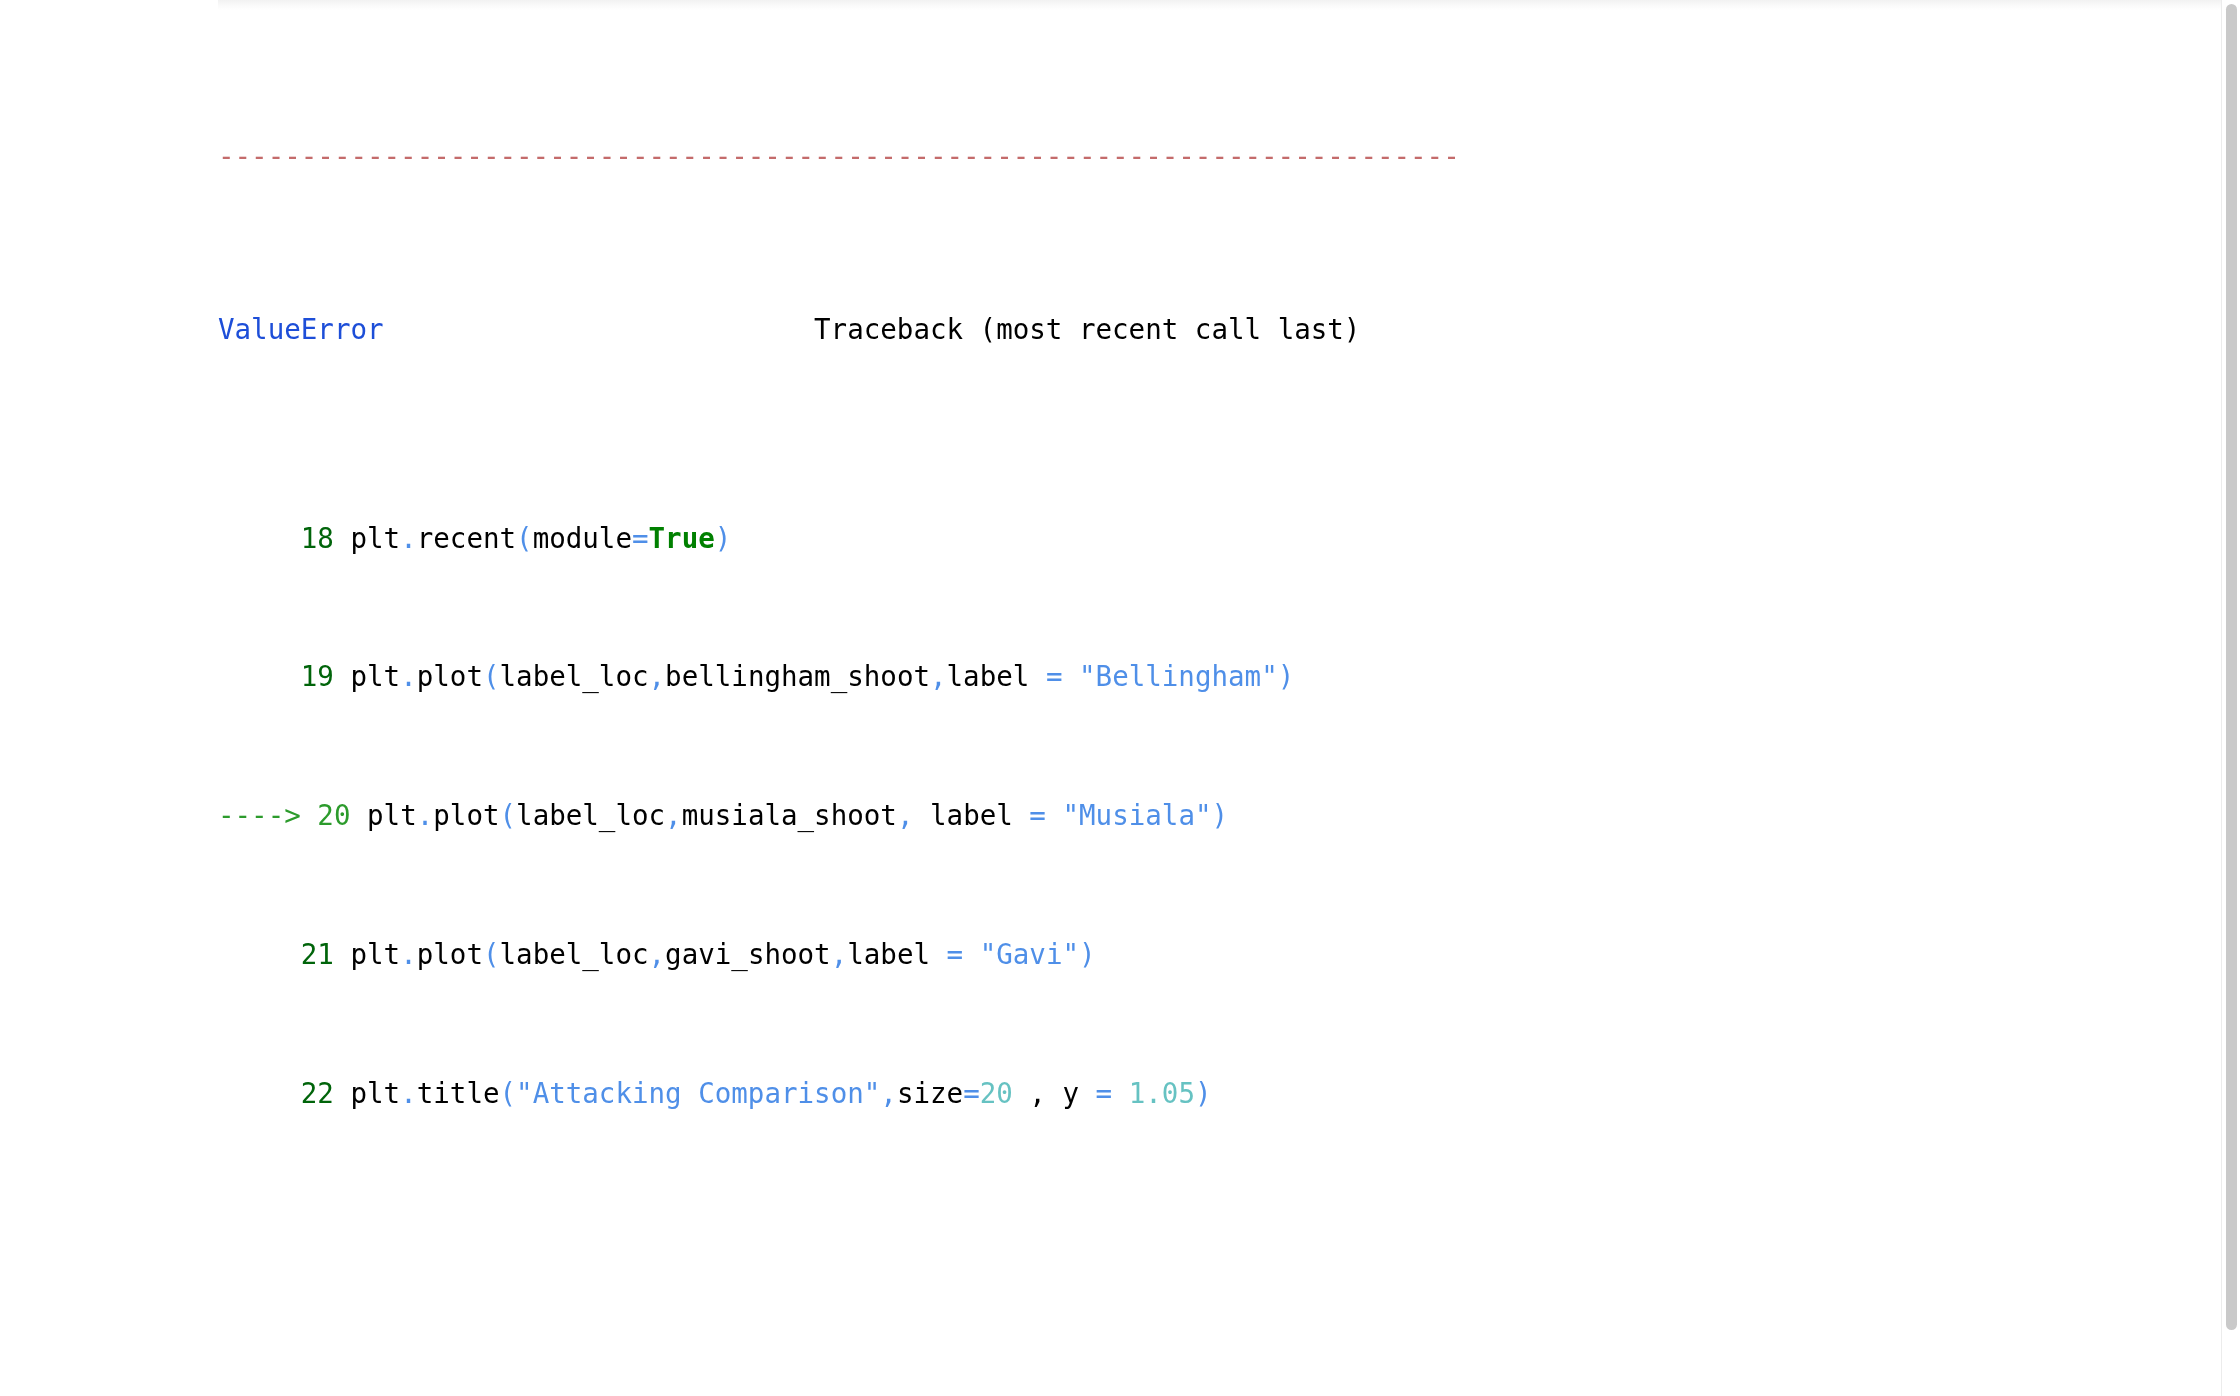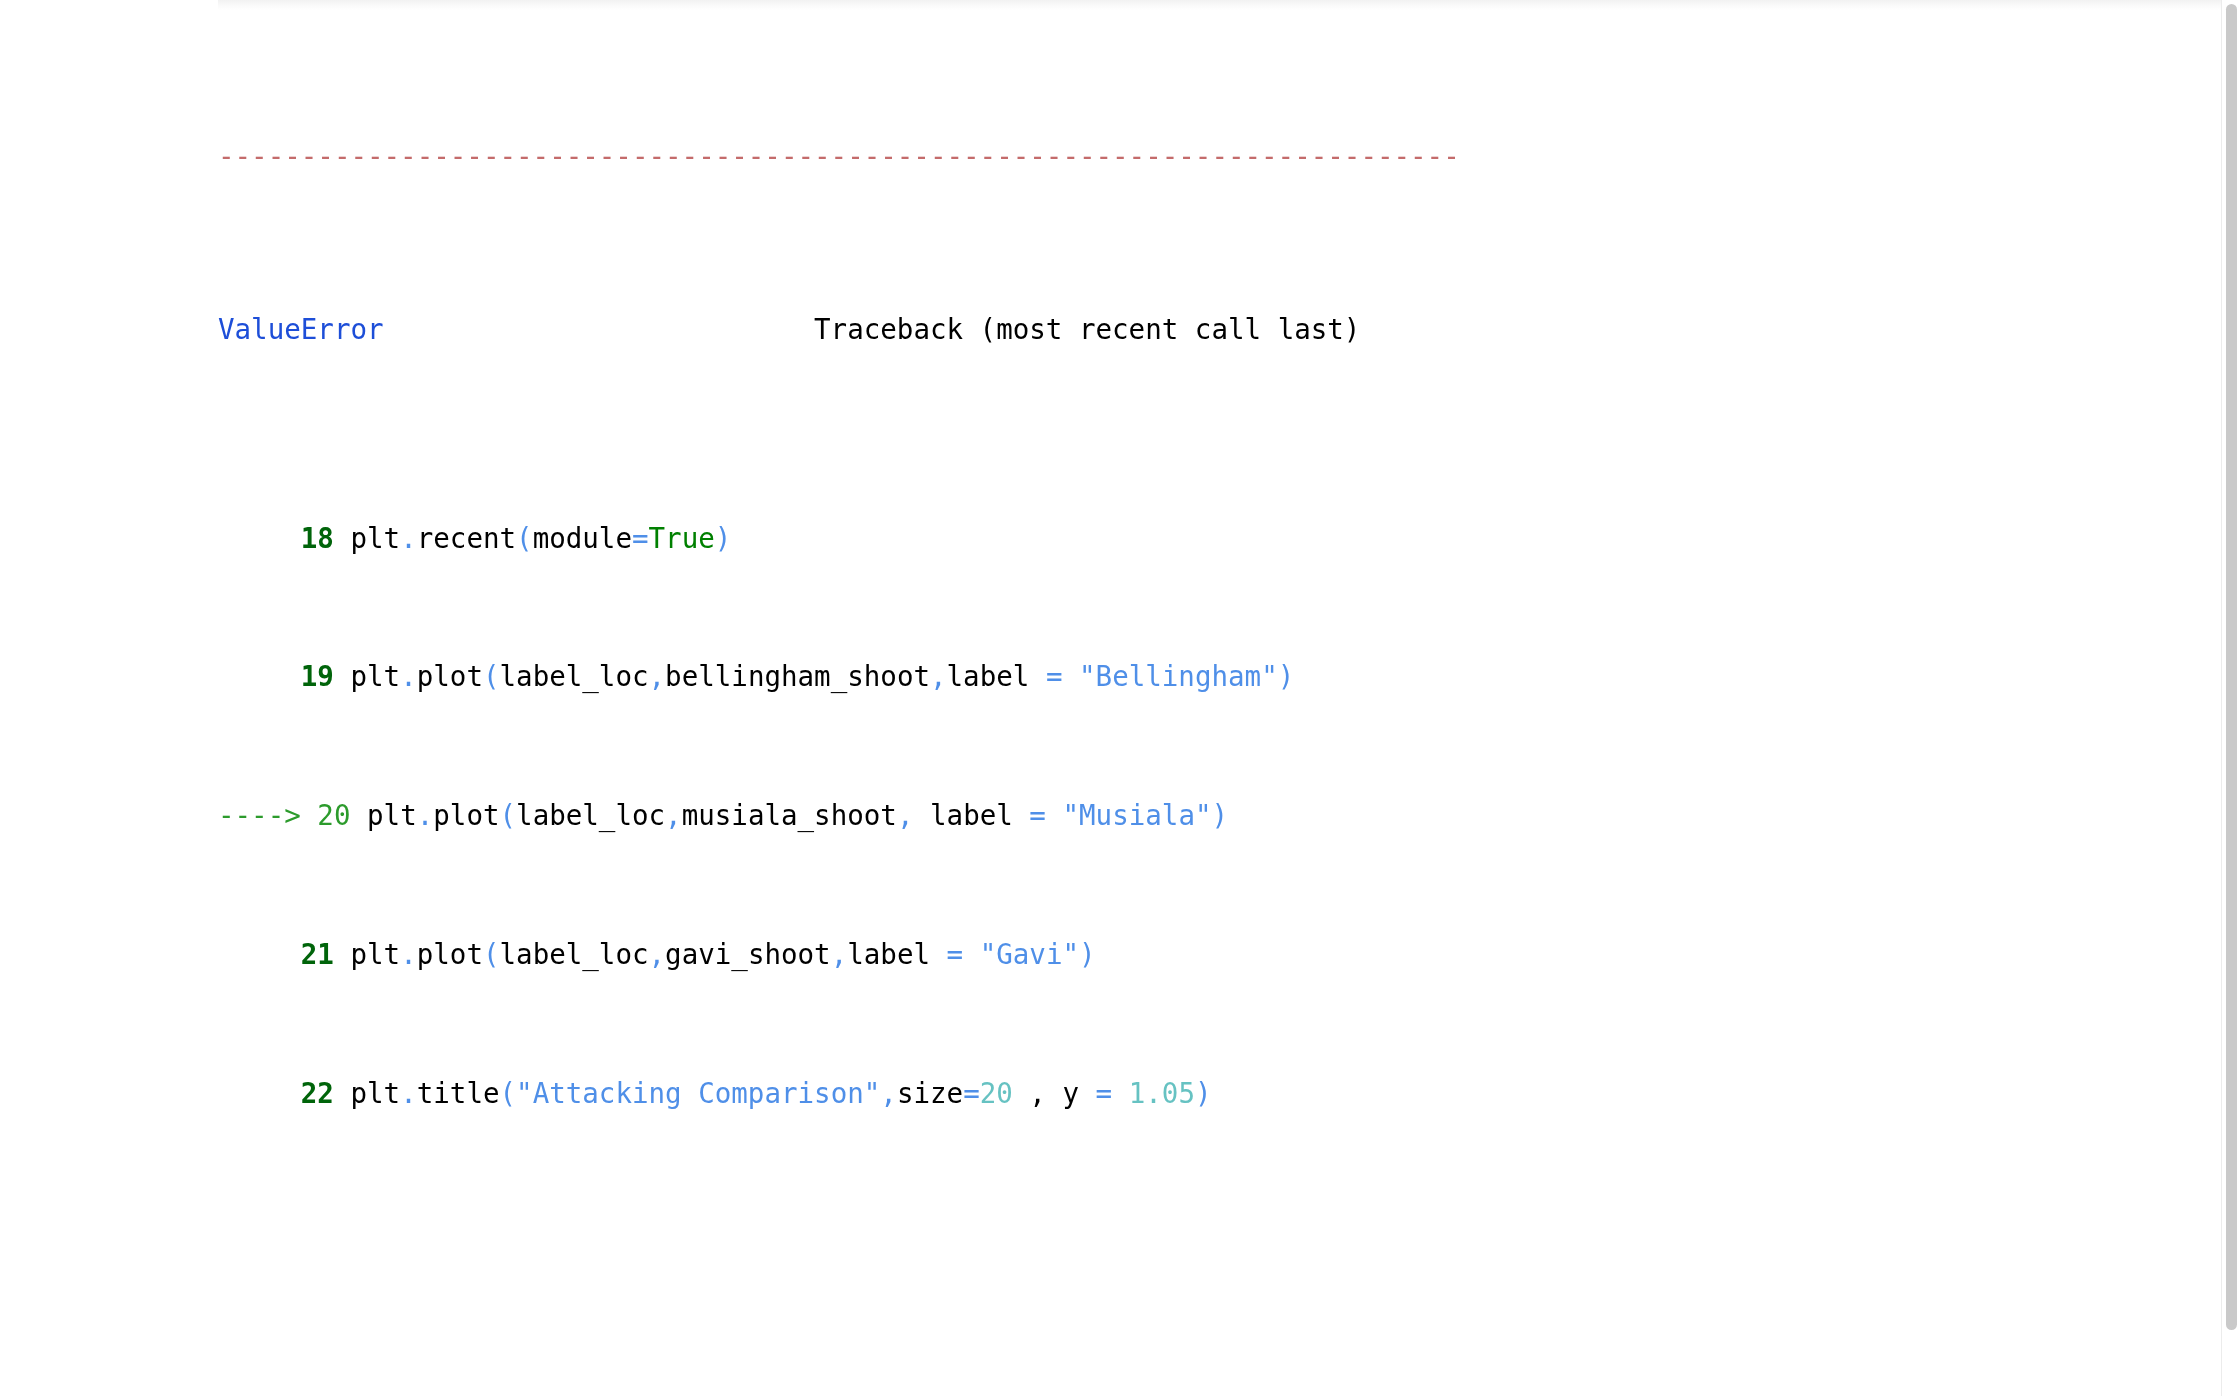--- a/index.html
+++ b/index.html
@@ -85,27 +85,27 @@
   .tb-line {
     white-space: pre-wrap;
     word-break: normal;
     min-height: 34.7px;
   }
   .tb-blank { min-height: 34.7px; }
 
   
   .c-red      { color: #1d4ed8; }   
   .c-pathgrn  { color: #46a546; }
-  .c-darkgrn  { color: #00640a; font-weight: bold; } 
+  .c-darkgrn  { color: #00640a; font-weight: normal; } 
   .c-arrow    { color: #2c9b2c; }   
   .c-arrowln  { color: #2c9b2c; }   
   .c-blue     { color: #4f8fe8; }   
   .c-teal     { color: #66c2c2; }   
   .c-str      { color: #4f8fe8; }   
-  .c-kw       { color: #008000; }   
+  .c-kw       { color: #008000; font-weight: bold; }   
   .c-black    { color: #000000; }
   .c-sep      { color: #c46b6b; }
 </style>
 </head>
 <body>
 
 <div id="traceback-output">
 
   <div class="top-shade"></div>
   <div class="left-gutter"></div>

